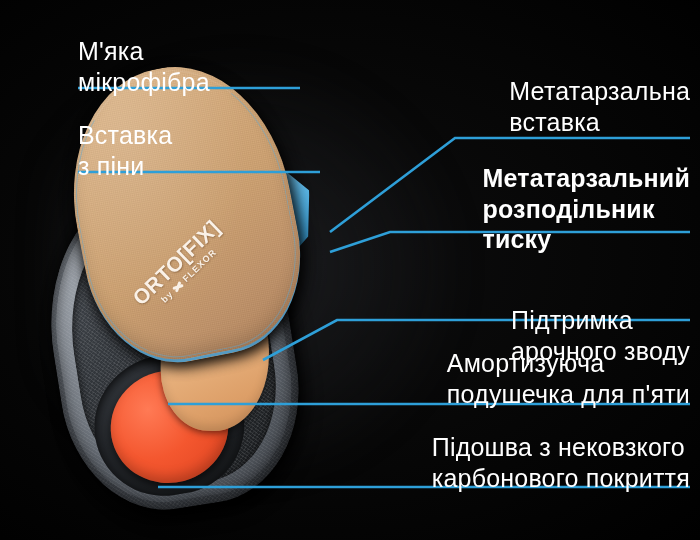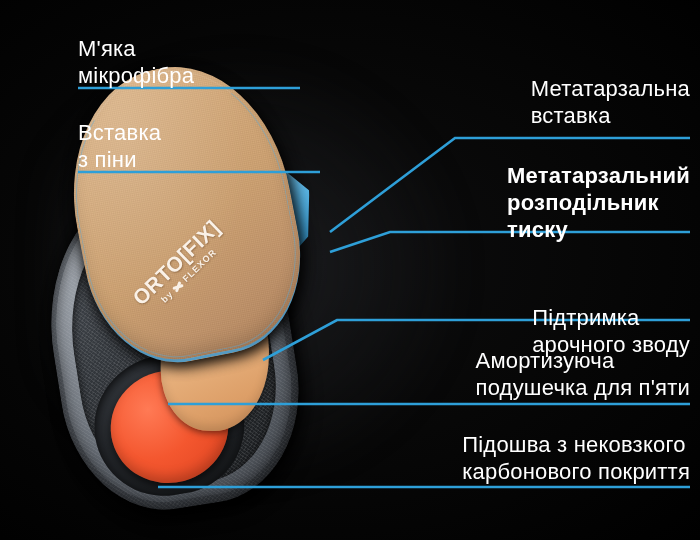--- a/index.html
+++ b/index.html
@@ -107,21 +107,21 @@
   .logo-mark{display:inline-block;width:11px;height:11px;position:relative;}
   .logo-mark:before,.logo-mark:after{content:"";position:absolute;left:0;top:4px;
      width:11px;height:2.6px;background:#fdf6ee;border-radius:2px;}
   .logo-mark:before{transform:rotate(26deg);}
   .logo-mark:after{transform:rotate(-26deg);}
 
   
   .leaders{position:absolute;left:0;top:0;width:700px;height:540px;pointer-events:none;}
 
   
-  .label{position:absolute;color:#ffffff;font-size:22px;line-height:1.22;
+  .label{position:absolute;color:#ffffff;font-size:25px;line-height:1.22;
      font-weight:400;letter-spacing:.2px;white-space:pre-line;}
   .label.left{text-align:left;}
   .label.right{text-align:left;}
   .l-micro{left:78px;top:36px;}
   .l-foam{left:78px;top:120px;}
   .l-metains{right:10px;top:76px;}
   .l-metadist{right:10px;top:163px;font-weight:bold;}
   .l-arch{right:10px;top:264px;margin-top:41px;}
   .l-heel{right:10px;top:348px;}
   .l-sole{right:10px;top:432px;}

